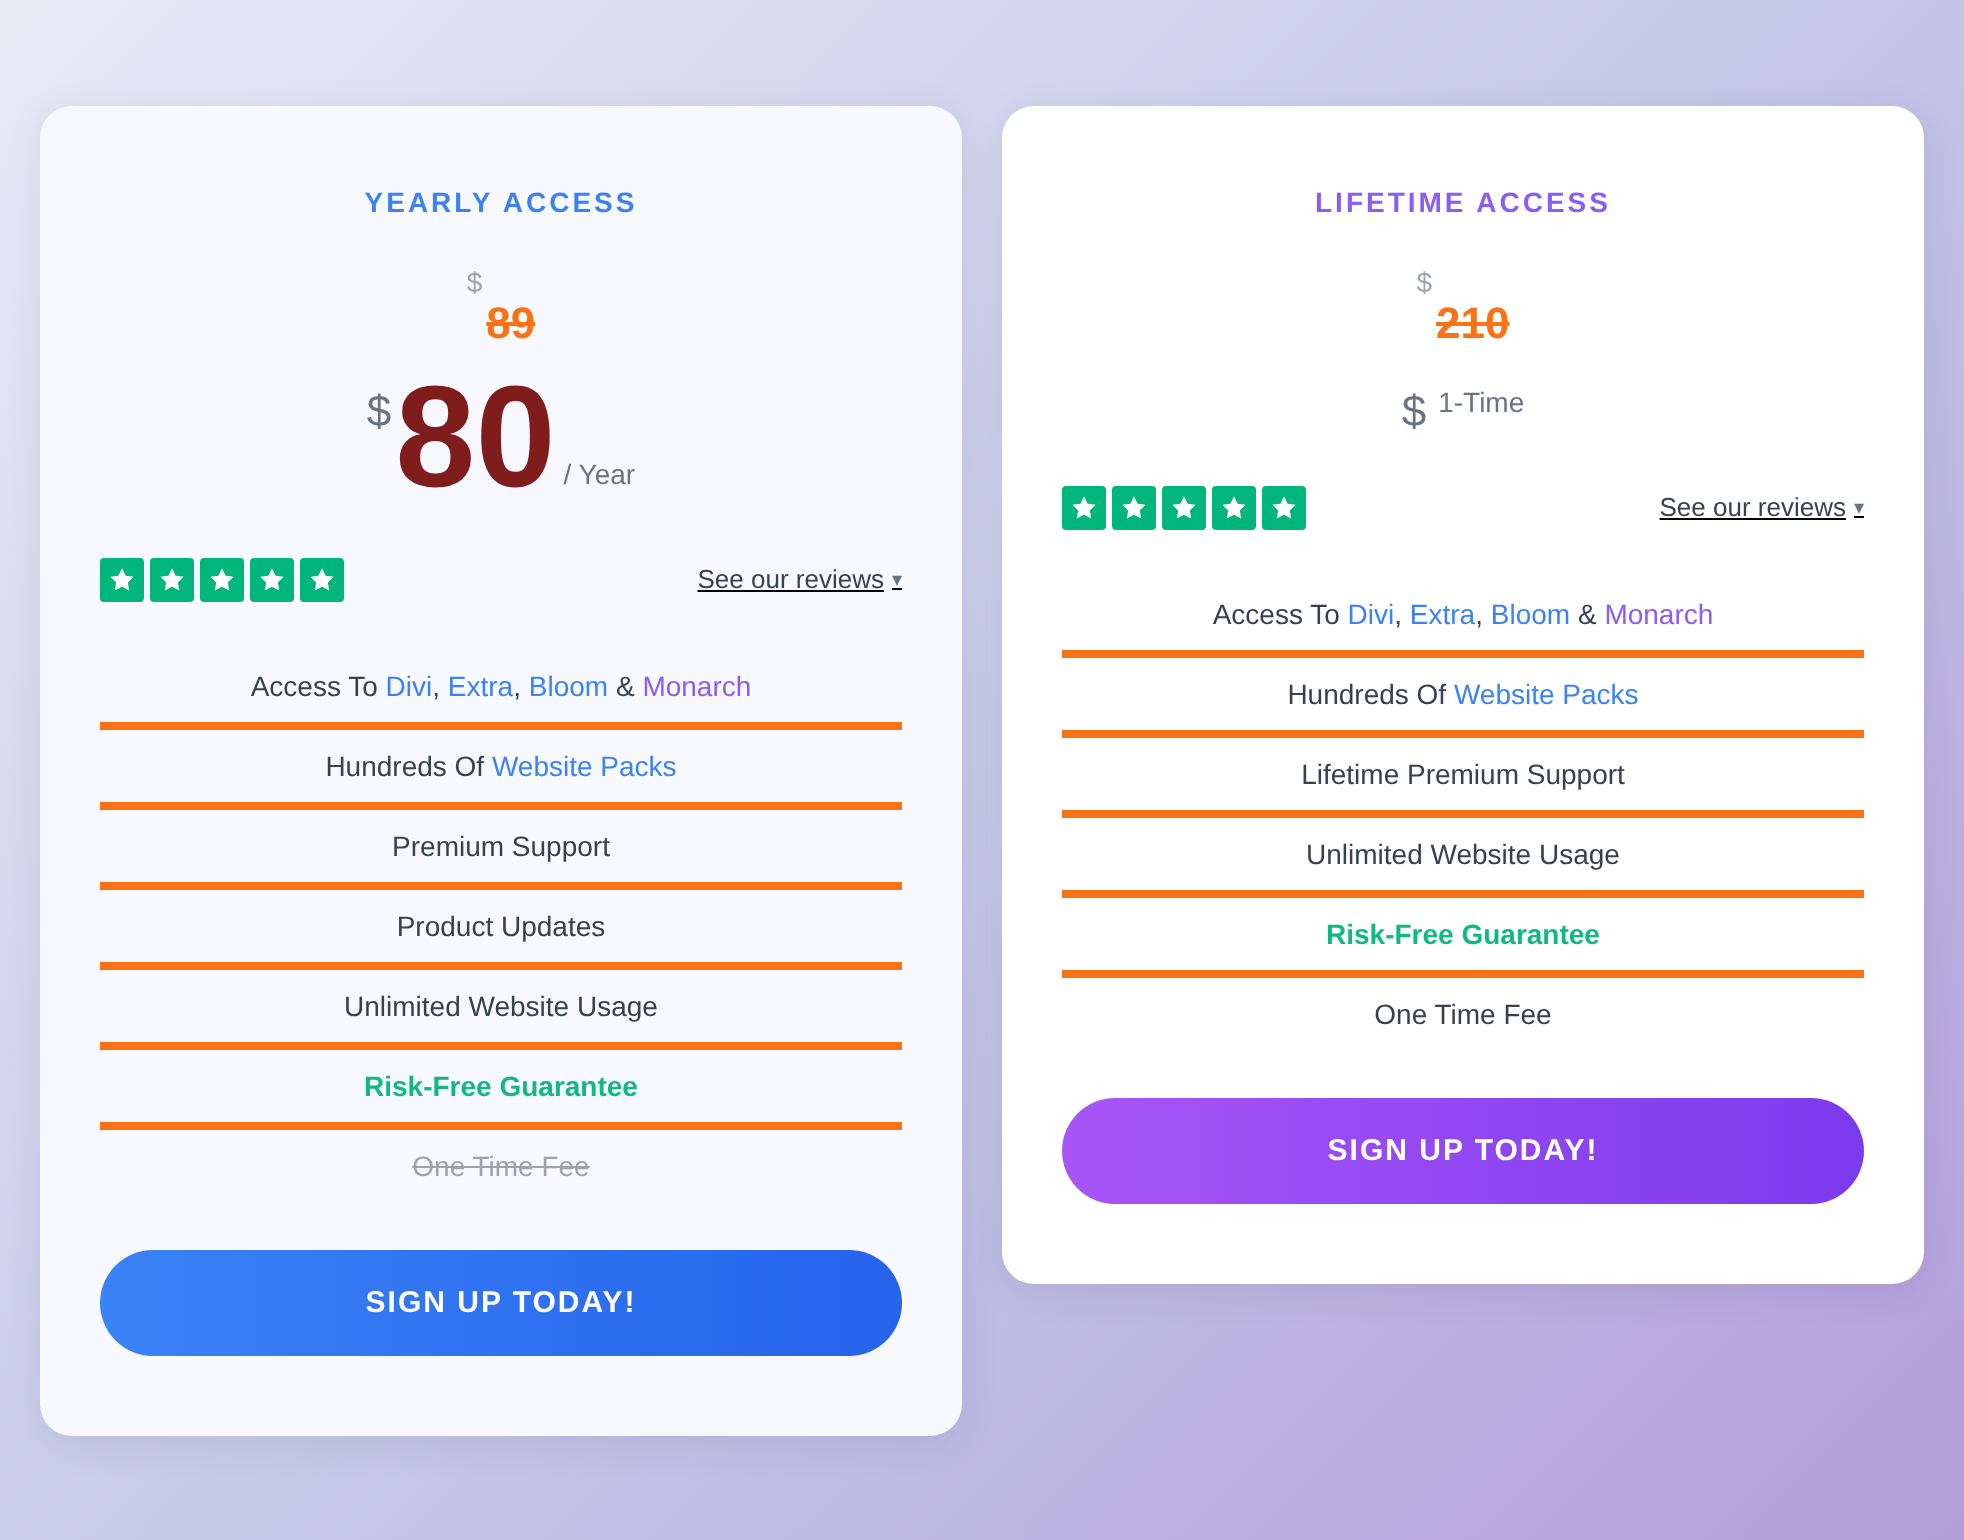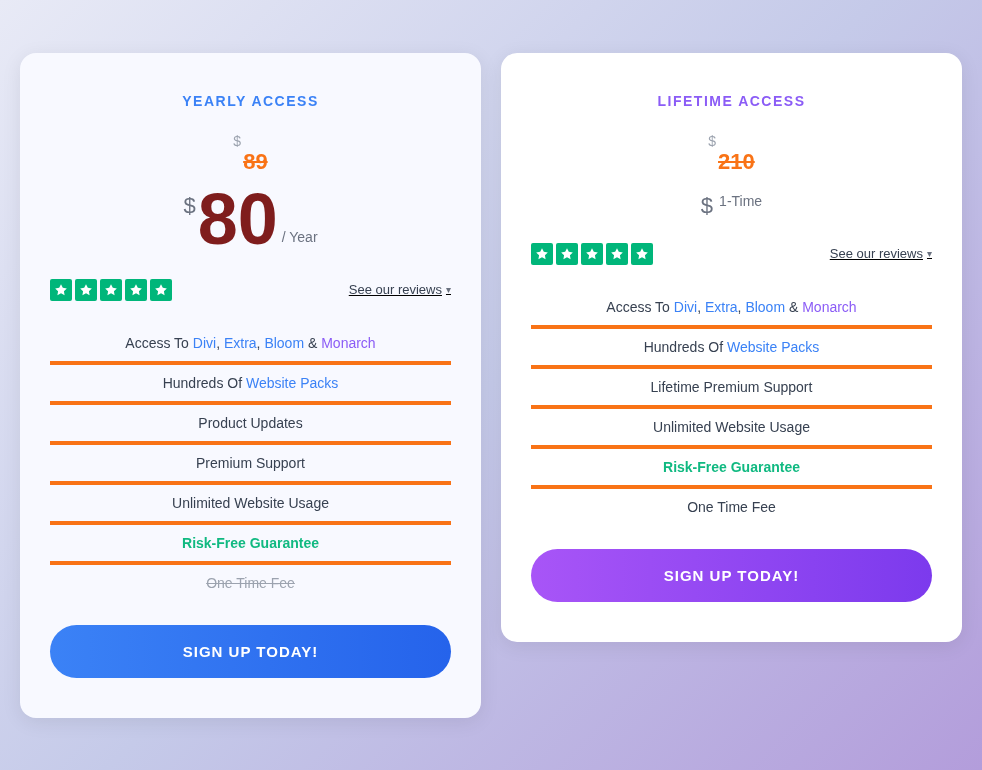--- a/index.html
+++ b/index.html
@@ -236,22 +236,22 @@
       </div>
     </div>
 
     <ul class="features-list">
       <li>
         Access To <span class="brand-link">Divi</span>, <span class="brand-link">Extra</span>, <span class="brand-link">Bloom</span> &amp; <span class="monarch-link">Monarch</span>
       </li>
       <li>
         Hundreds Of <span class="website-link">Website Packs</span>
       </li>
+      <li>Premium Support</li>
       <li>Product Updates</li>
-      <li>Premium Support</li>
       <li>Unlimited Website Usage</li>
       <li>
         <span class="guarantee">Risk-Free Guarantee</span>
       </li>
       <li>
         <span class="strikethrough">One Time Fee</span>
       </li>
     </ul>
 
     <button class="btn-signup btn-blue">SIGN UP TODAY!</button>

